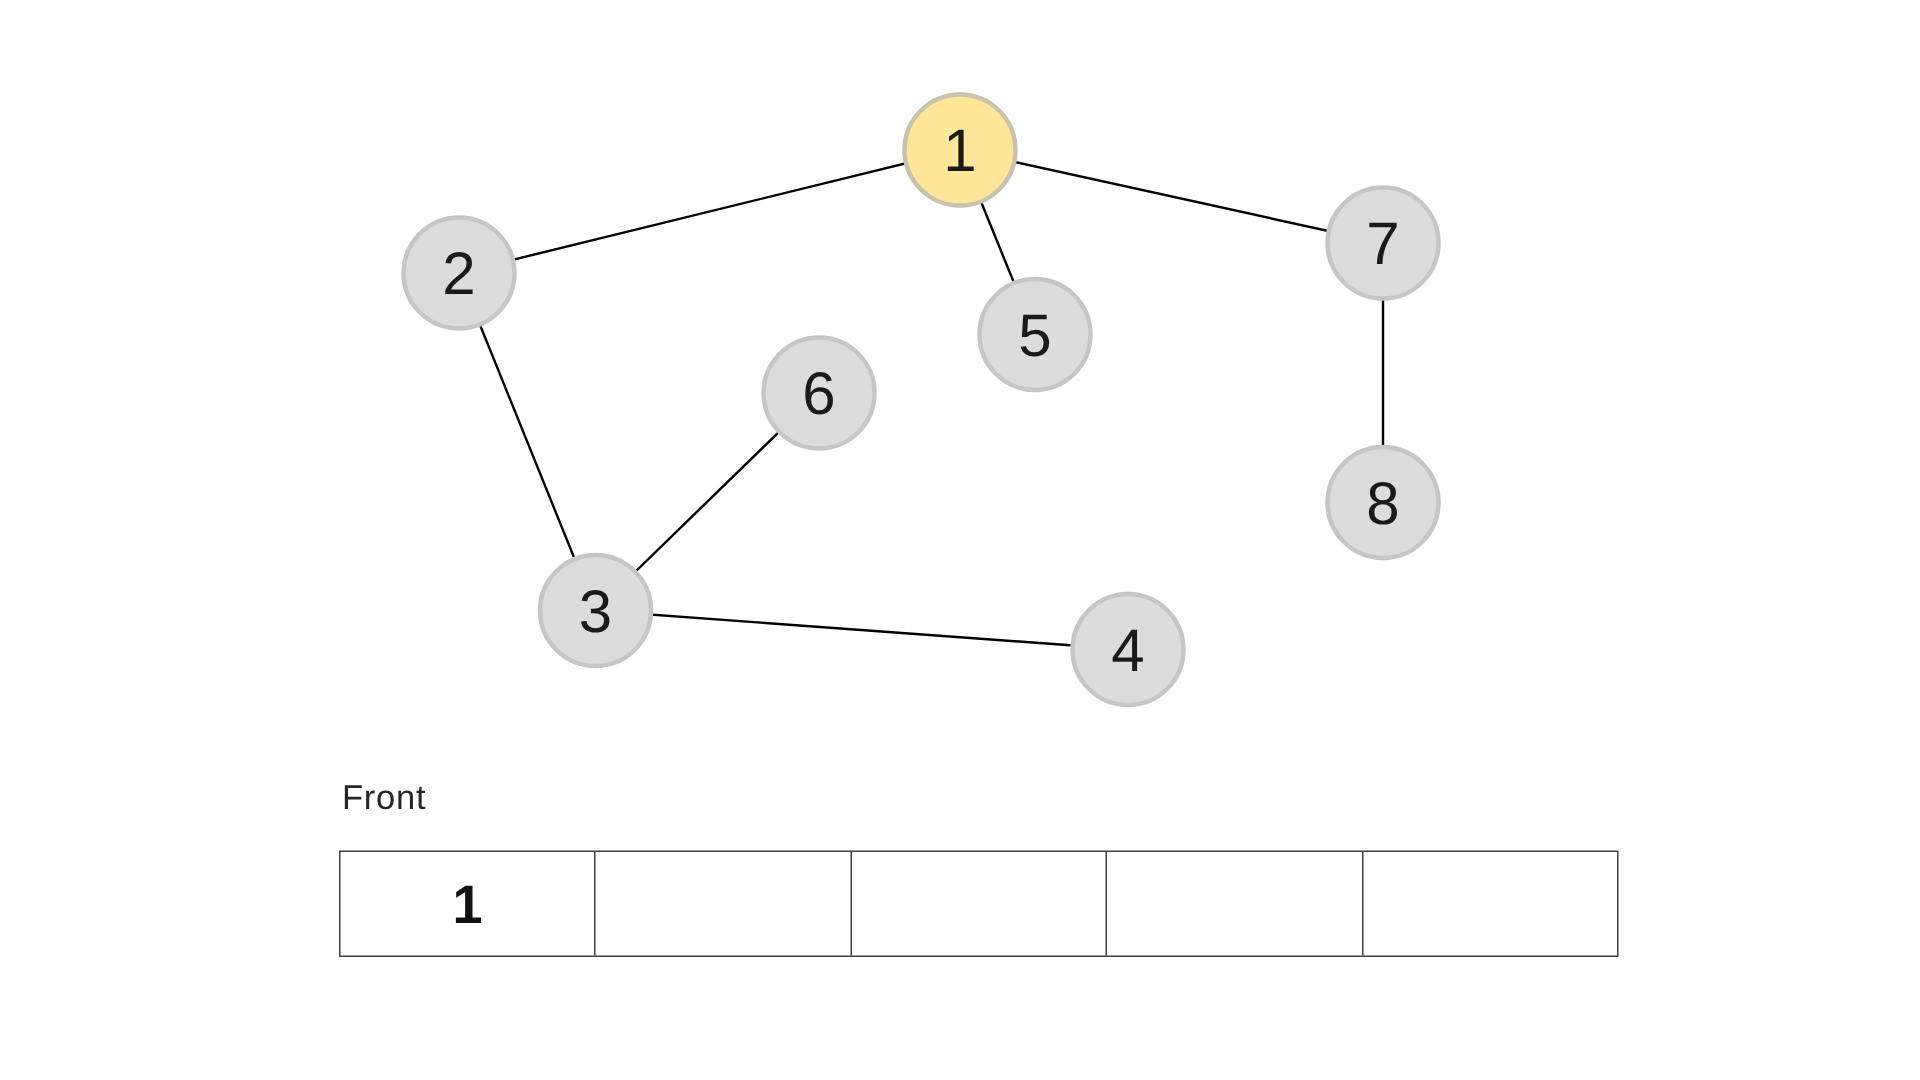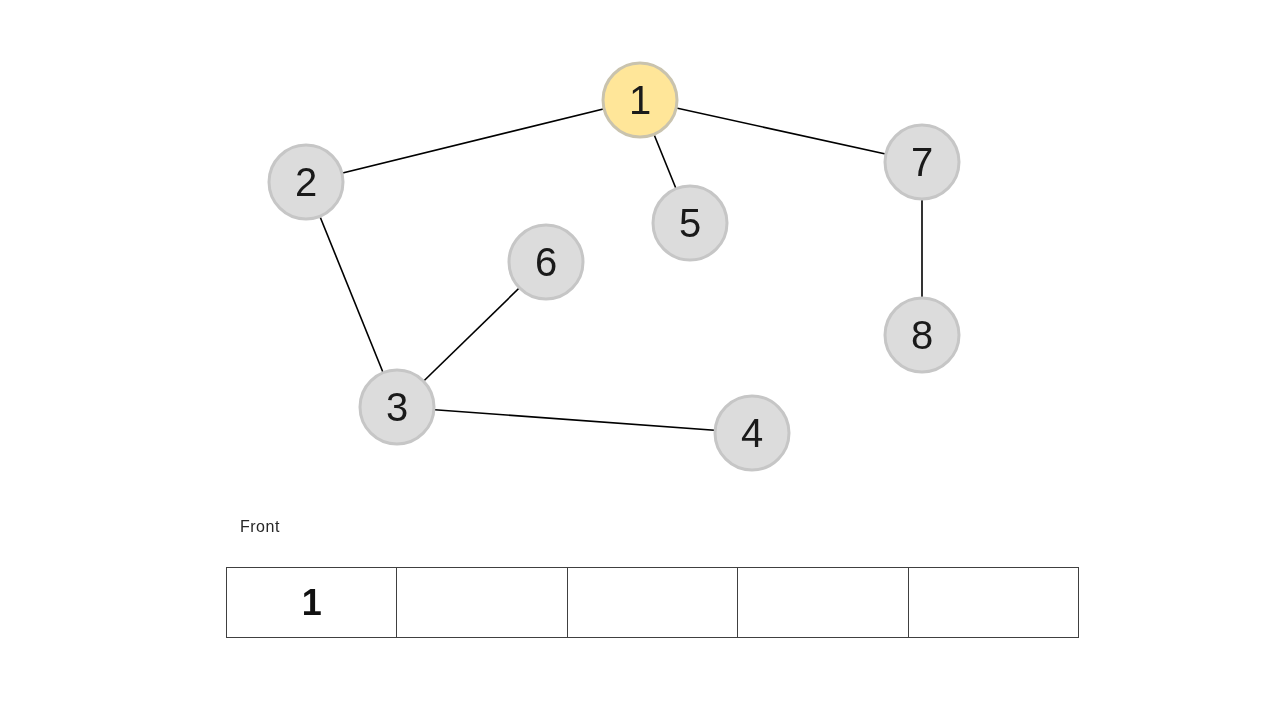--- a/index.html
+++ b/index.html
@@ -21,24 +21,23 @@
     top: 0;
   }
   .node-label {
     font-family: "Liberation Sans", sans-serif;
     font-size: 40px;
   }
   .front-label {
     position: absolute;
     left: 228px;
     top: 518px;
-    font-size: 16px;
+    font-size: 23px;
     color: #262626;
     letter-spacing: 0.5px;
-    margin-left: 12px;
   }
   .queue {
     position: absolute;
     left: 226px;
     top: 567px;
     width: 853px;
     height: 71px;
     display: flex;
     border: 1px solid #404040;
     box-sizing: border-box;

